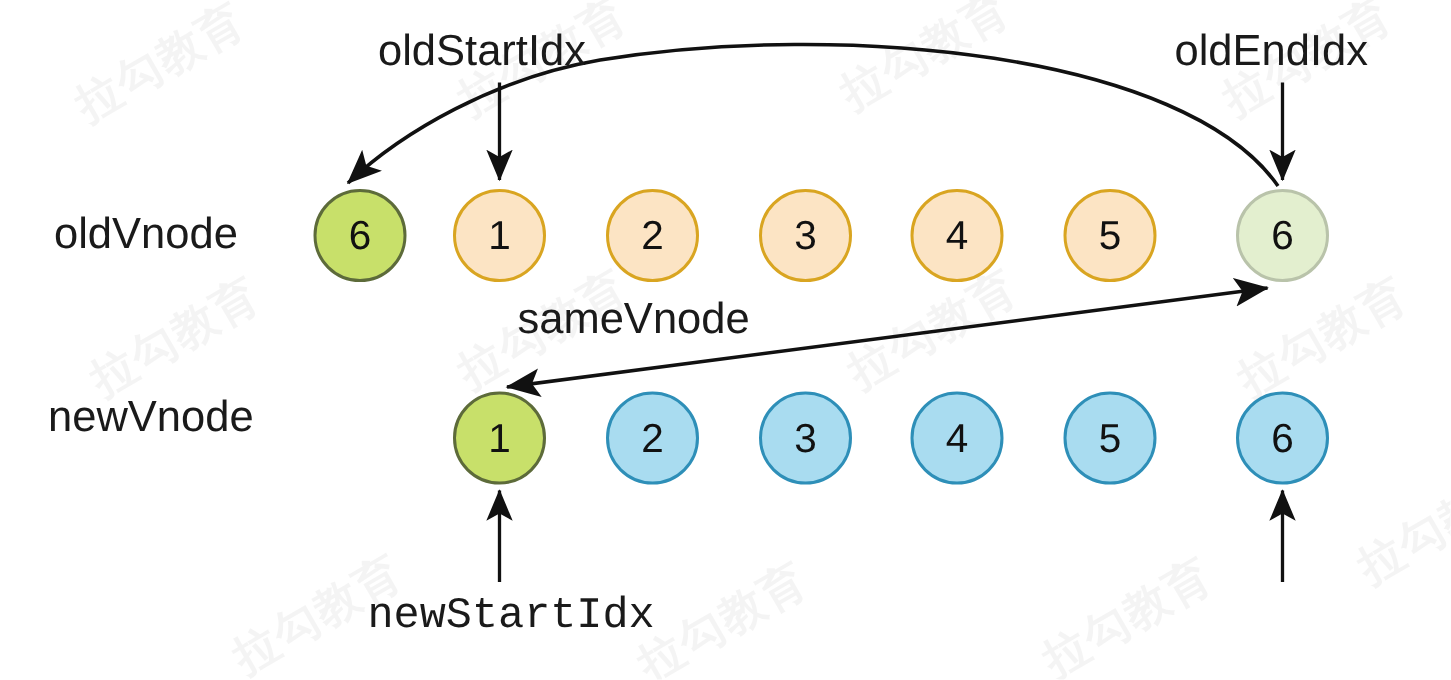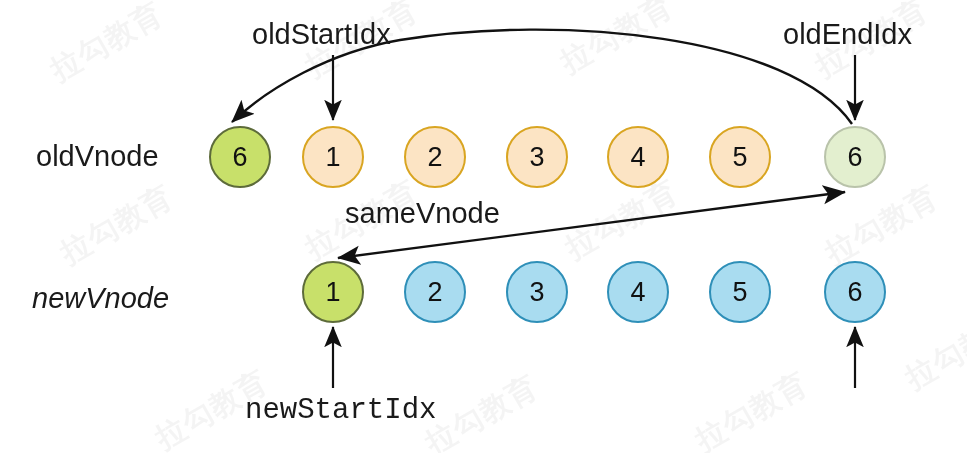--- a/index.html
+++ b/index.html
@@ -149,17 +149,17 @@
     <line x1="333" y1="388" x2="333" y2="327" stroke="#111111" stroke-width="2.2" marker-end="url(#ah)"></line>
 
     <line x1="855" y1="388" x2="855" y2="327" stroke="#111111" stroke-width="2.2" marker-end="url(#ah)"></line>
   </svg>
 
   <div class="text-layer">
     <div class="lbl" style="left:252px;top:20px;">oldStartIdx</div>
     <div class="lbl" style="left:783px;top:20px;">oldEndIdx</div>
     <div class="lbl" style="left:36px;top:142px;">oldVnode</div>
     <div class="lbl" style="left:345px;top:199px;text-align:right;">sameVnode</div>
-    <div class="lbl" style="left:32px;top:284px;font-style:italic;">newVnode</div>
+    <div class="lbl" style="left:32px;top:264px;">newVnode</div>
     <div class="lbl" style="left:245px;top:396px;font-family:Liberation Mono, monospace;">newStartIdx</div>
   </div>
 
 </div>
 
 </body></html>

